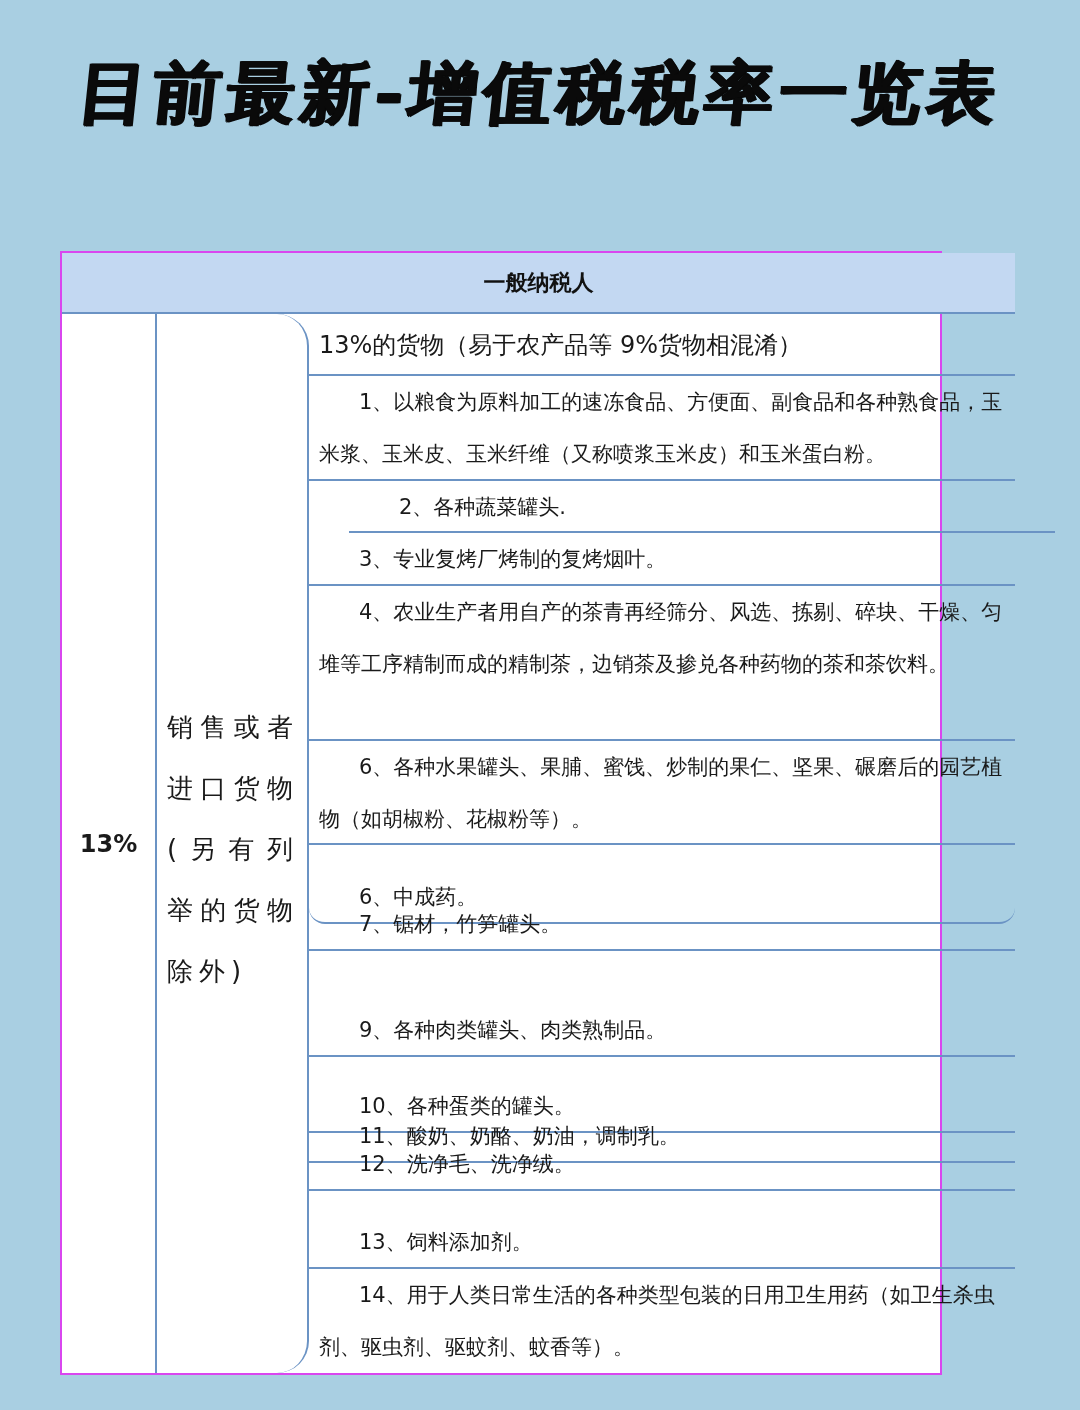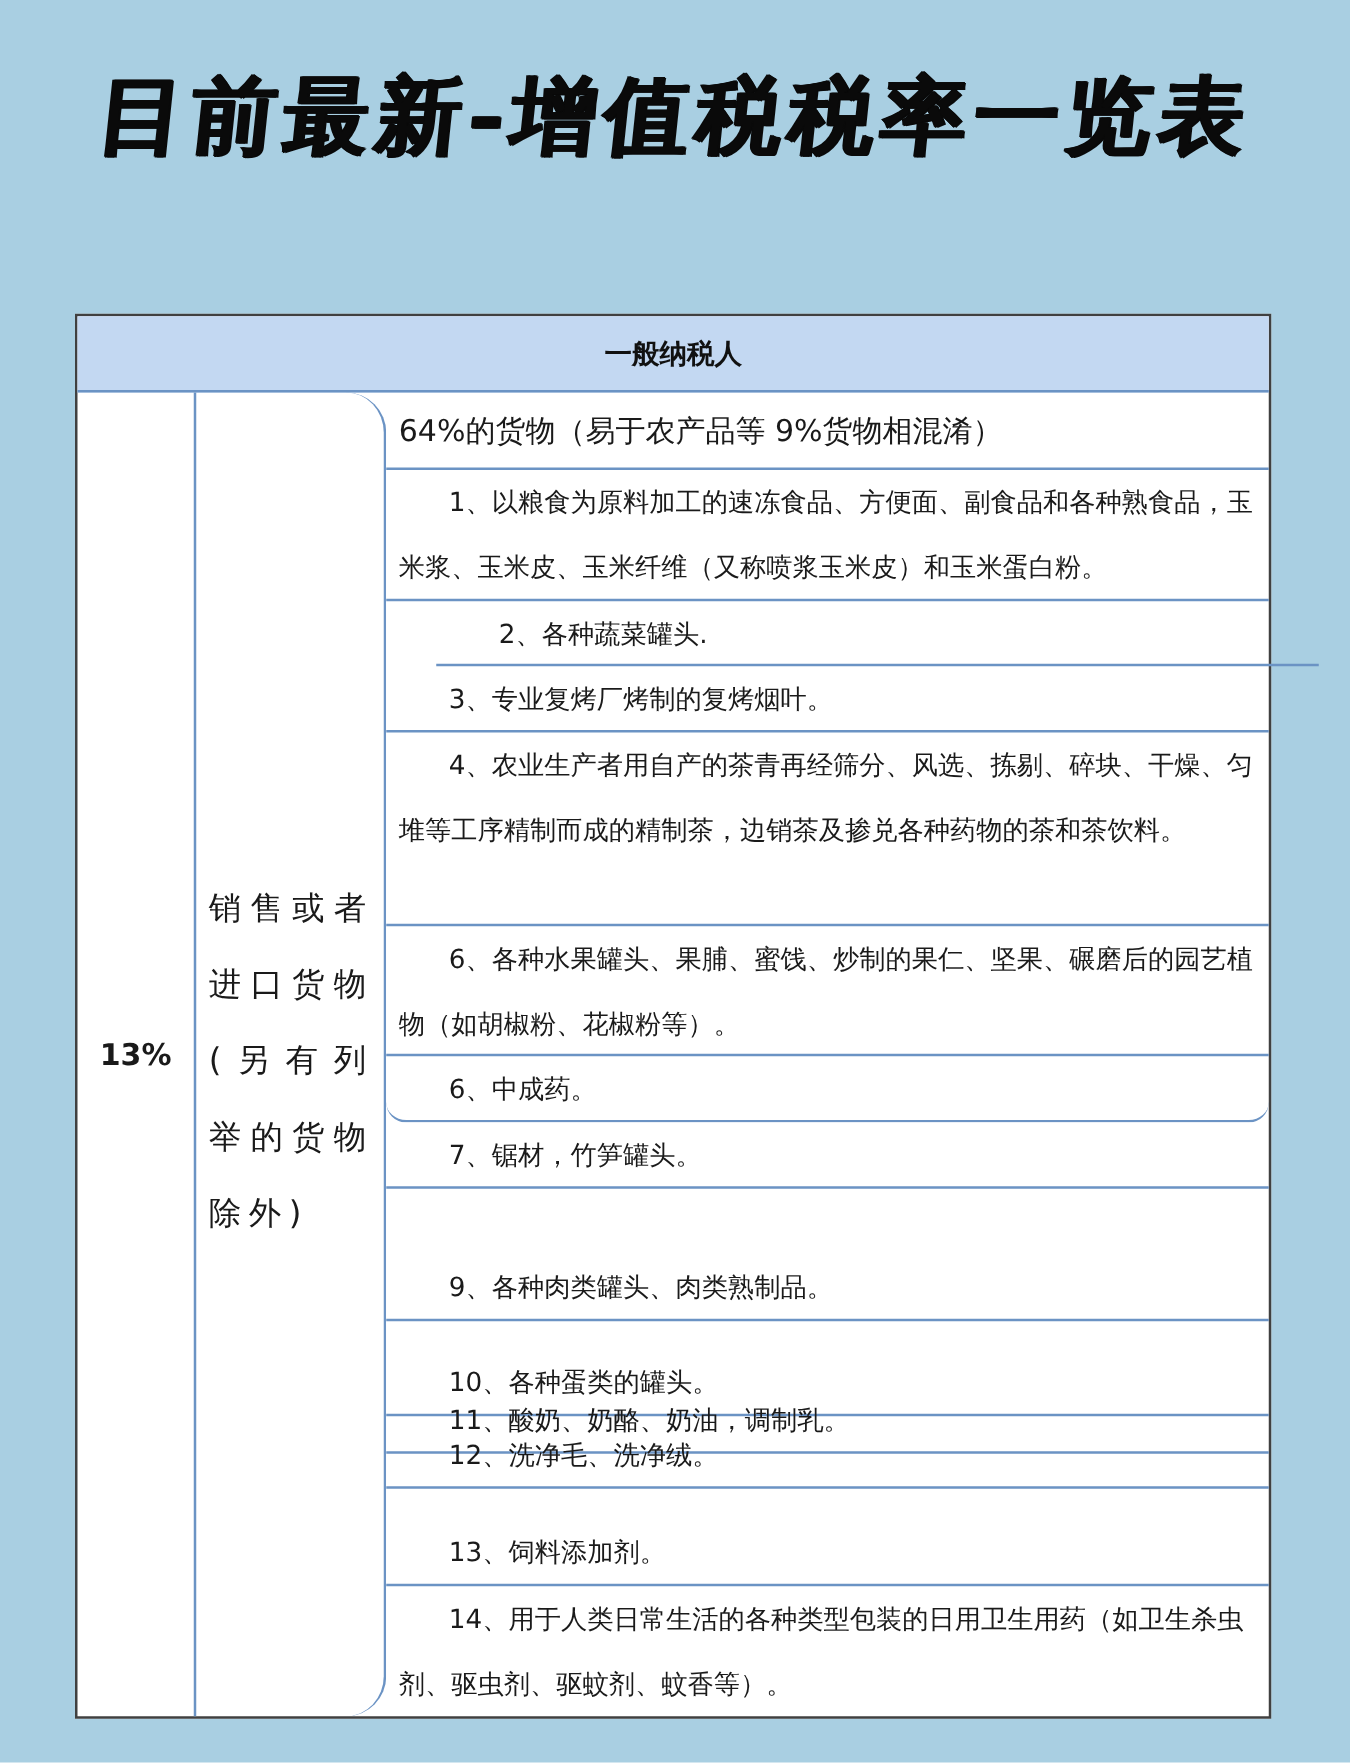--- a/index.html
+++ b/index.html
@@ -14,22 +14,22 @@
     position: absolute; left: 0; top: 48px; width: 1080px;
     text-align: center;
     font-family: "DejaVu Serif", "Liberation Serif", serif;
     font-weight: 900; font-size: 68px; letter-spacing: 6px;
     color: #0a0a0a;
     transform: skewX(-6deg);
     text-shadow: 1px 0 0 #0a0a0a, -1px 0 0 #0a0a0a, 0 1px 0 #0a0a0a, 2px 1px 0 #0a0a0a;
   }
   .table-wrap {
     position: absolute; left: 60px; top: 251px;
-    width: 957px; height: 1124px;
-    border: 2px solid #404040;
+    width: 882px; height: 1124px;
+    border: 2px solid #d946ef;
     box-sizing: border-box;
     background: #ffffff;
   }
   .thead {
     position: absolute; left: 0; top: 0; width: 953px; height: 61px;
     background: #c3d8f2;
     border-bottom: 2px solid #6b93c4;
     box-sizing: border-box;
     display: flex; align-items: center; justify-content: center;
     font-size: 22px; font-weight: bold; color: #111;
@@ -71,27 +71,27 @@
 <div class="table-wrap">
   <div class="thead">一般纳税人</div>
 
   <div class="col-rate">13%</div>
 
   <div class="col-cat">
     <span>销售或者进口货物(另有列举的货物除外)</span>
   </div>
 
   <div class="col-items">
-    <div class="row head" style="top:0;height:62px;">64%的货物（易于农产品等 9%货物相混淆）</div>
+    <div class="row head" style="top:0;height:62px;">13%的货物（易于农产品等 9%货物相混淆）</div>
     <div class="row indent" style="top:62px;height:105px;">1、以粮食为原料加工的速冻食品、方便面、副食品和各种熟食品，玉米浆、玉米皮、玉米纤维（又称喷浆玉米皮）和玉米蛋白粉。</div>
     <div class="row indent" style="top:167px;height:52px;margin-left:40px;">2、各种蔬菜罐头.</div>
     <div class="row indent" style="top:219px;height:53px;">3、专业复烤厂烤制的复烤烟叶。</div>
     <div class="row indent" style="top:272px;height:155px;">4、农业生产者用自产的茶青再经筛分、风选、拣剔、碎块、干燥、匀堆等工序精制而成的精制茶，边销茶及掺兑各种药物的茶和茶饮料。</div>
     <div class="row indent" style="top:427px;height:104px;">6、各种水果罐头、果脯、蜜饯、炒制的果仁、坚果、碾磨后的园艺植物（如胡椒粉、花椒粉等）。</div>
-    <div class="row indent" style="top:531px;height:53px;border-radius:16px;">6、中成药。</div>
+    <div class="row indent" style="top:557px;height:53px;border-radius:16px;">6、中成药。</div>
     <div class="row indent" style="top:584px;height:53px;">7、锯材，竹笋罐头。</div>
     <div class="row indent" style="top:690px;height:53px;">9、各种肉类罐头、肉类熟制品。</div>
     <div class="row indent" style="top:743px;height:53px;margin-top:23px;">10、各种蛋类的罐头。</div>
     <div class="row indent" style="top:796px;height:53px;">11、酸奶、奶酪、奶油，调制乳。</div>
     <div class="row indent" style="top:824px;height:53px;">12、洗净毛、洗净绒。</div>
     <div class="row indent" style="top:902px;height:53px;">13、饲料添加剂。</div>
     <div class="row indent last" style="top:955px;height:104px;">14、用于人类日常生活的各种类型包装的日用卫生用药（如卫生杀虫剂、驱虫剂、驱蚊剂、蚊香等）。</div>
   </div>
 </div>
 

